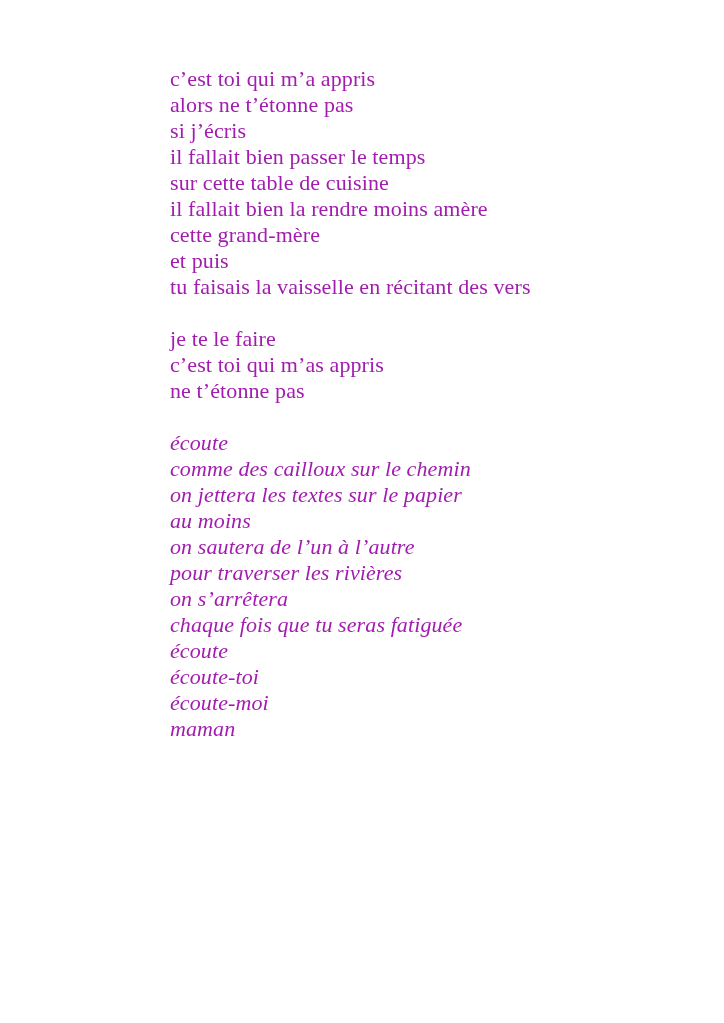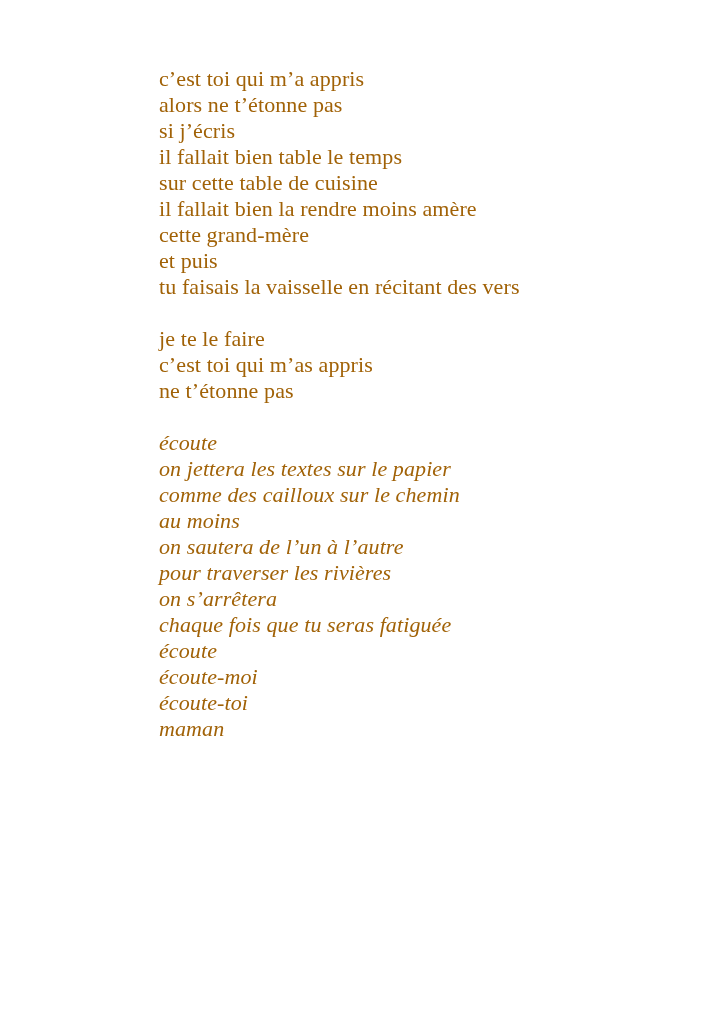--- a/index.html
+++ b/index.html
@@ -9,26 +9,26 @@
   }
   .page {
     position: relative;
     width: 724px;
     height: 1023px;
     background: #ffffff;
     overflow: hidden;
   }
   .poem {
     position: absolute;
-    left: 159px;
+    left: 170px;
     top: 66px;
     font-family: "Liberation Serif", "DejaVu Serif", serif;
     font-size: 22px;
     line-height: 26px;
-    color: #a16207;
+    color: #a21caf;
     letter-spacing: 0.1px;
   }
   .stanza {
     margin: 0 0 26px 0;
   }
   .stanza:last-child {
     margin-bottom: 12px;
     font-style: italic;
   }
   .poem p {
@@ -40,44 +40,44 @@
 </head>
 <body>
 
 <div class="page">
   <div class="poem">
 
     <div class="stanza">
       <p>c’est toi qui m’a appris</p>
       <p>alors ne t’étonne pas</p>
       <p>si j’écris</p>
-      <p>il fallait bien table le temps</p>
+      <p>il fallait bien passer le temps</p>
       <p>sur cette table de cuisine</p>
       <p>il fallait bien la rendre moins amère</p>
       <p>cette grand-mère</p>
       <p>et puis</p>
       <p>tu faisais la vaisselle en récitant des vers</p>
     </div>
 
 
     <div class="stanza">
       <p>je te le faire</p>
       <p>c’est toi qui m’as appris</p>
       <p>ne t’étonne pas</p>
     </div>
 
     <div class="stanza">
       <p>écoute</p>
+      <p>comme des cailloux sur le chemin</p>
       <p>on jettera les textes sur le papier</p>
-      <p>comme des cailloux sur le chemin</p>
       <p>au moins</p>
       <p>on sautera de l’un à l’autre</p>
       <p>pour traverser les rivières</p>
       <p>on s’arrêtera</p>
       <p>chaque fois que tu seras fatiguée</p>
       <p>écoute</p>
+      <p>écoute-toi</p>
       <p>écoute-moi</p>
-      <p>écoute-toi</p>
       <p>maman</p>
     </div>
 
   </div>
 </div>
 
 </body></html>

